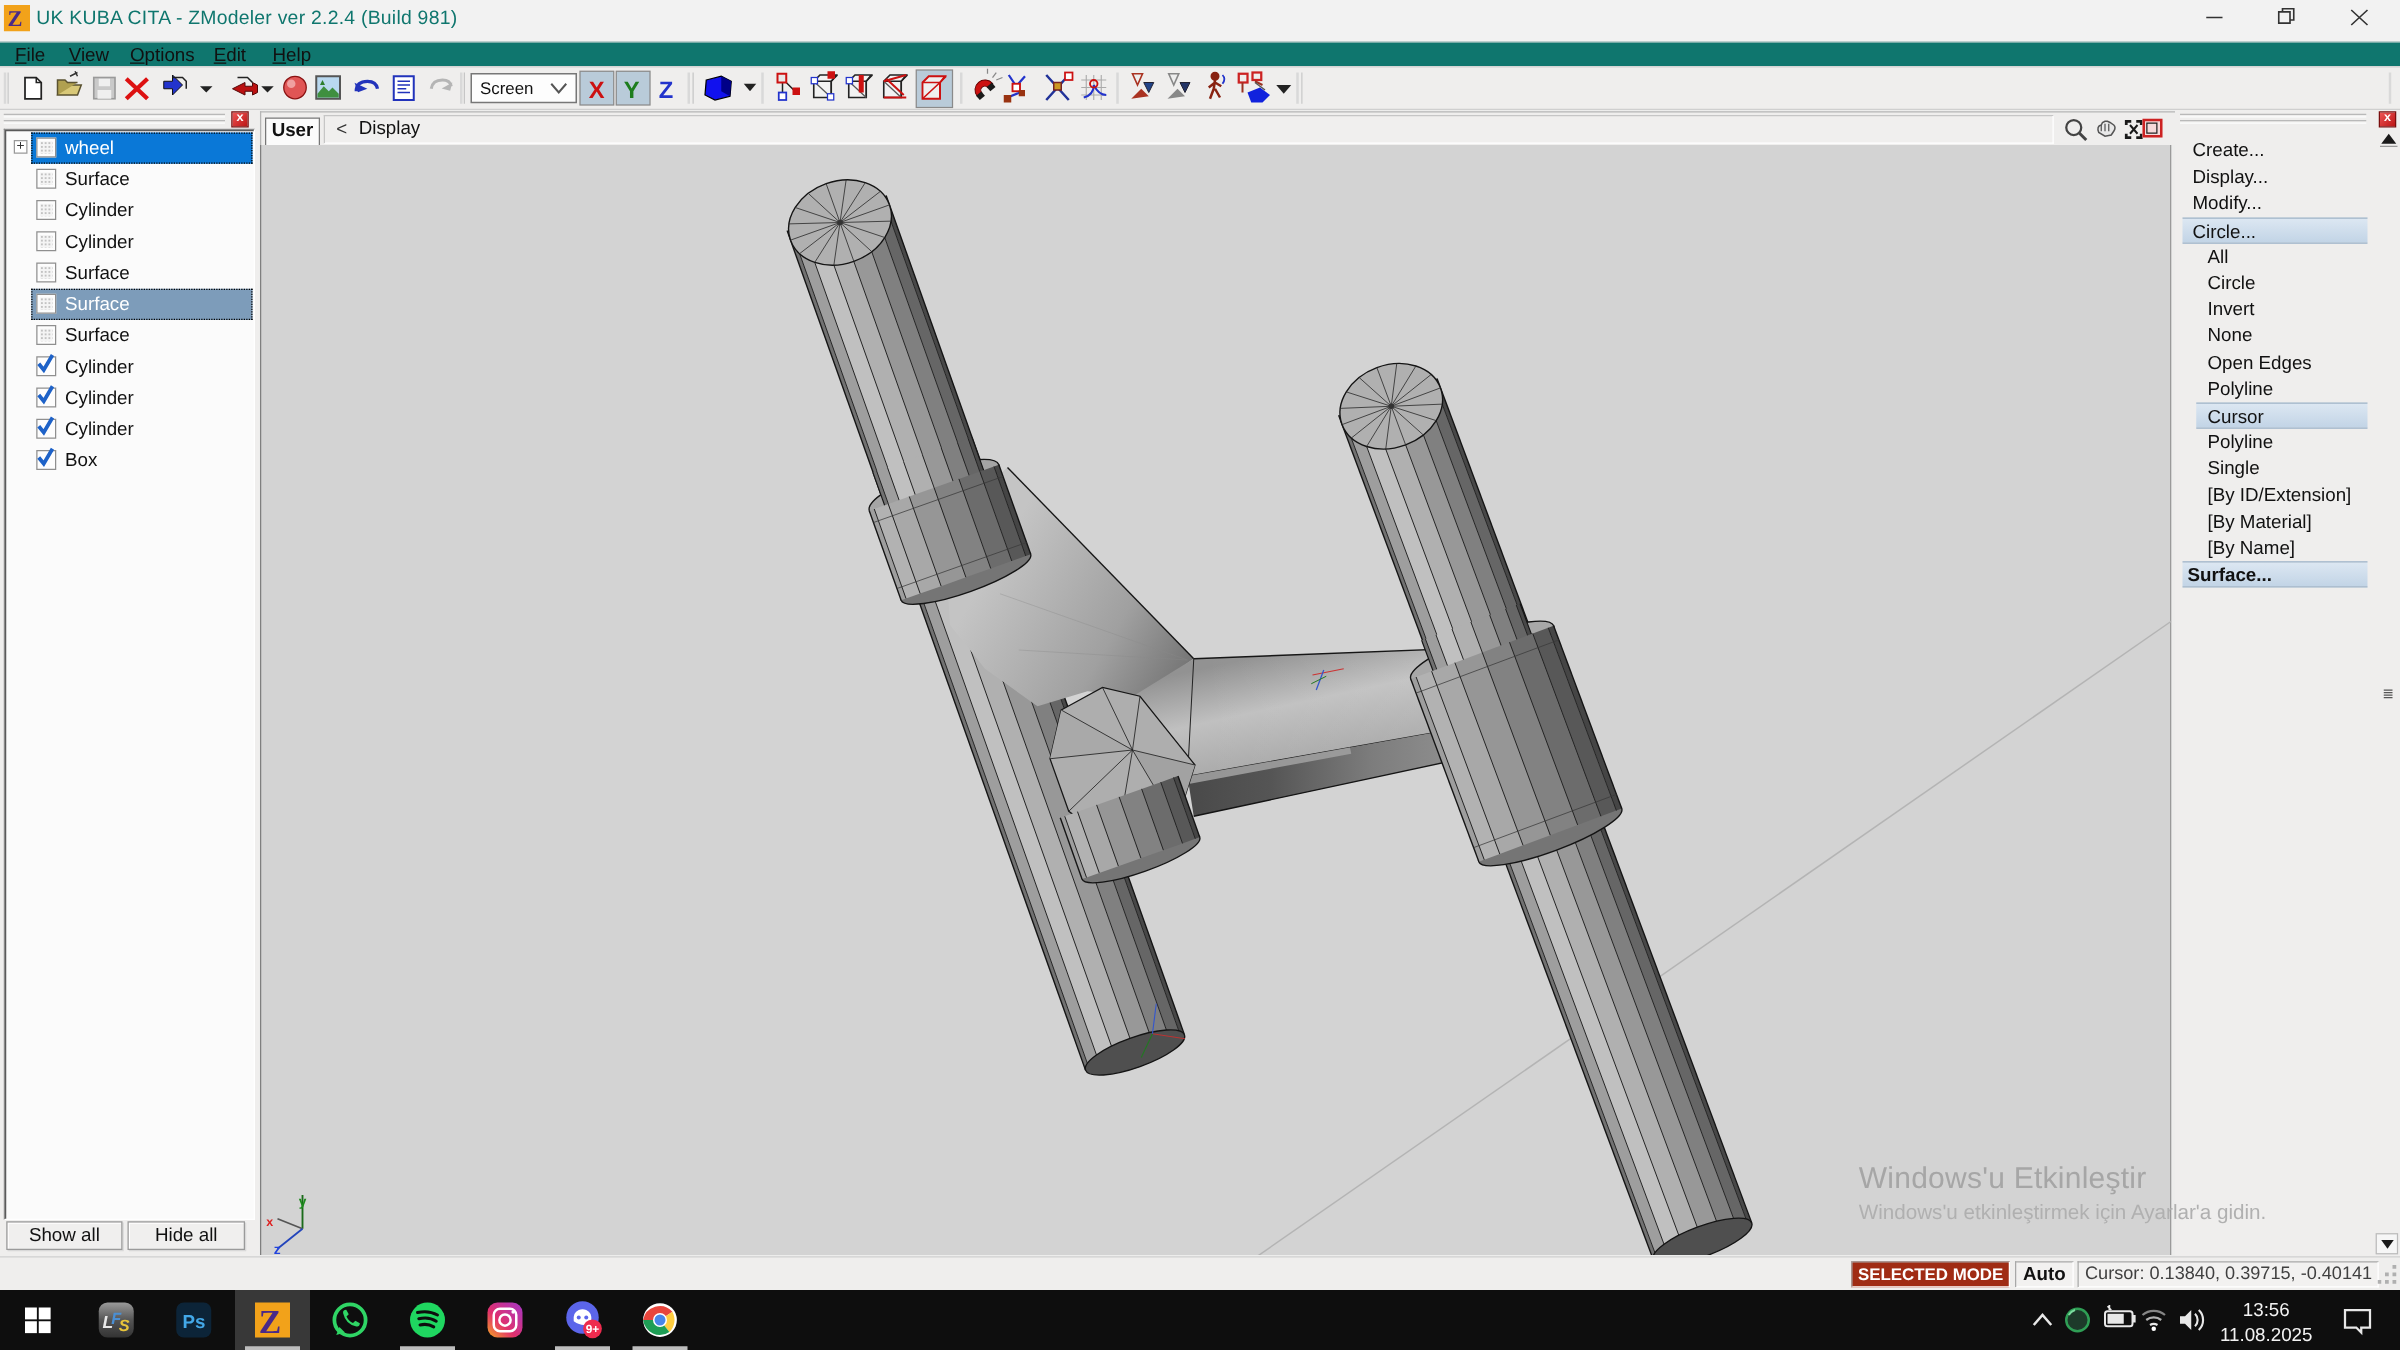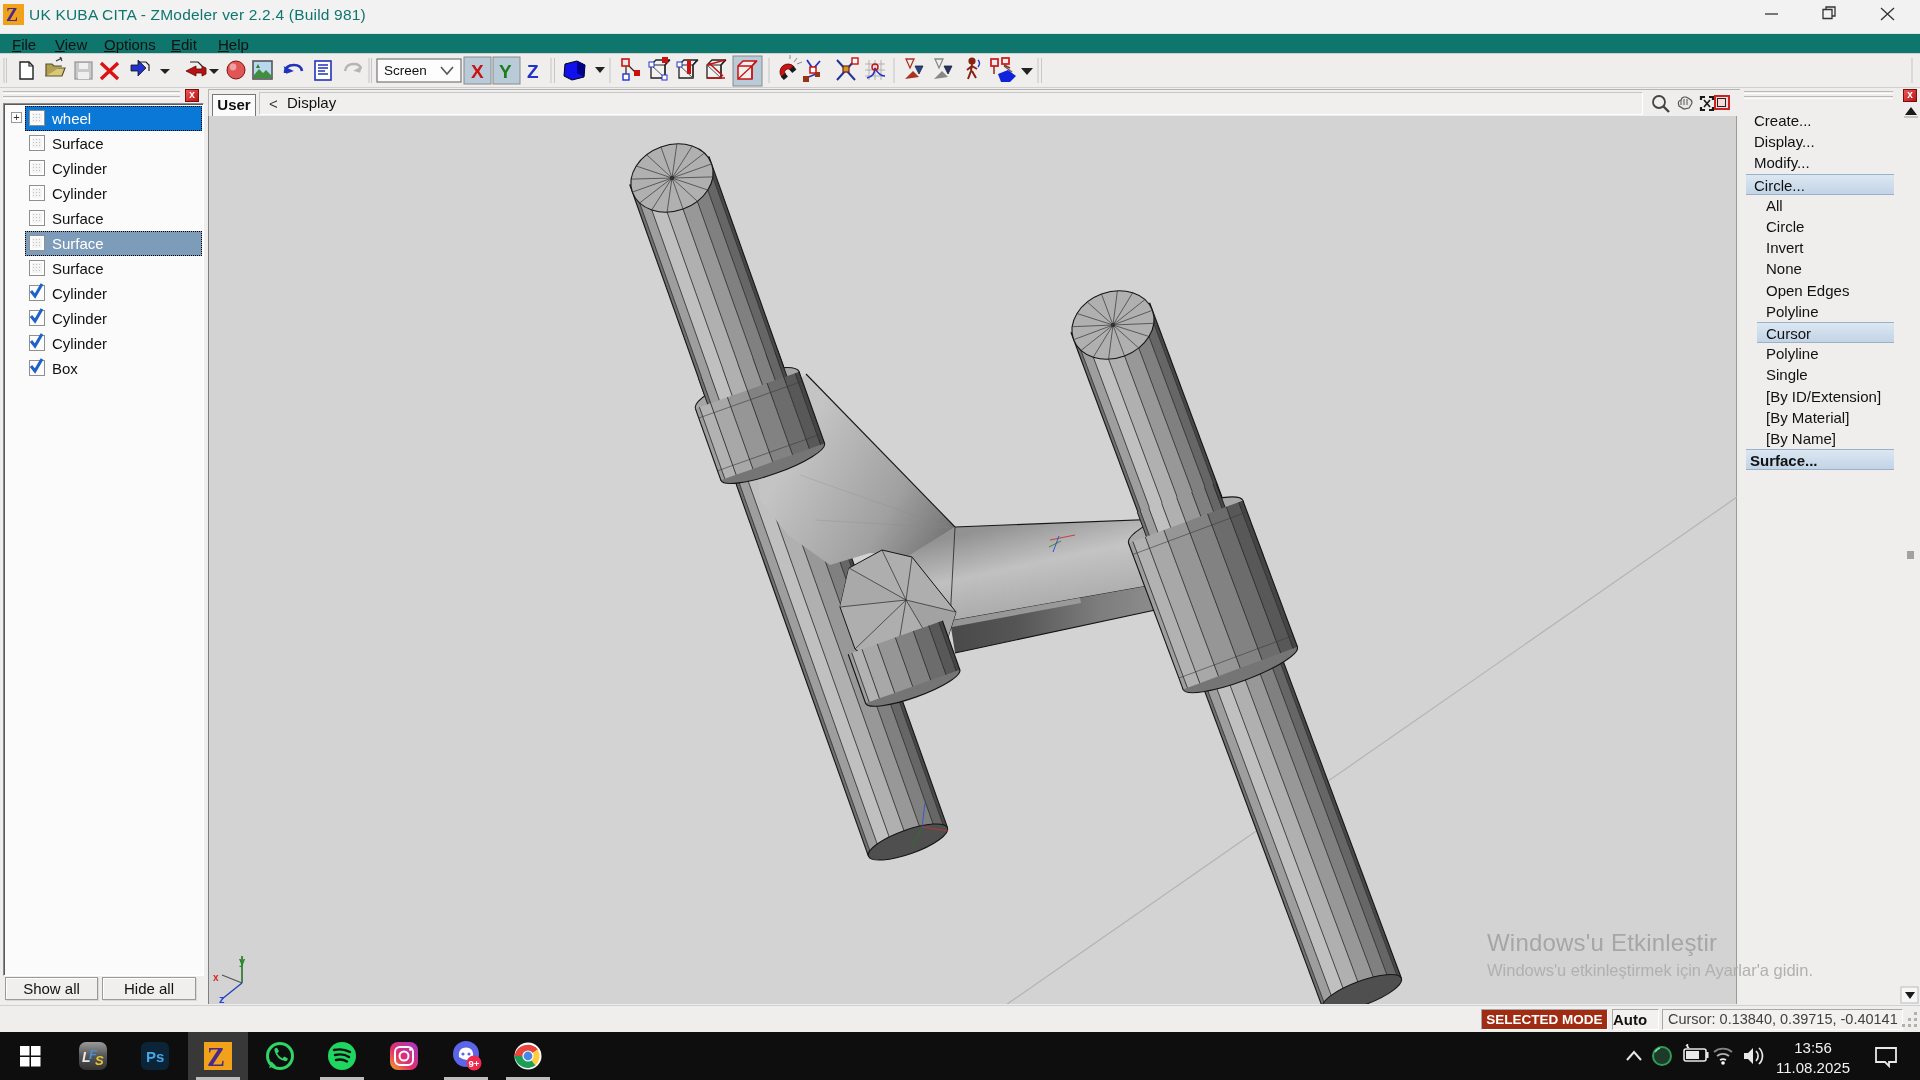--- a/index.html
+++ b/index.html
@@ -540,21 +540,21 @@
     <g stroke="#555" stroke-width="1">
         <path d="M10 464 h7 M10 466 h7 M10 468 h7 M10 470 h7"></path>
       </g>
     <rect x="4" y="899" width="17" height="16" fill="#f6f6f6" stroke="#bbb" stroke-width="1"></rect>
     <path d="M8 904 l5 7 5 -7 z" fill="#1a1a1a"></path>
   </svg>
 </div>
 
 <div class="abs statusbar dither">
   <div class="sbox" style="left:1481px;width:127px;background:#a02c14;color:#fff;font-weight:bold;text-align:center;font-size:13.5px">SELECTED MODE</div>
-  <div class="sbox" style="left:1612px;width:47px;background:#f2f1f0;color:#111;font-weight:bold;text-align:left">Auto</div>
+  <div class="sbox" style="left:1612px;width:47px;background:#f2f1f0;color:#111;font-weight:bold;text-align:center">Auto</div>
   <div class="sbox" style="left:1662px;width:241px;background:#f2f1f0;color:#404040;padding-left:5px;font-size:14.5px;white-space:nowrap">Cursor: 0.13840, 0.39715, -0.40141</div>
   <svg width="18" height="18" style="position:absolute;left:1902px;top:6px">
       <g fill="#b0b0b0">
         <rect x="12" y="0" width="3" height="3"></rect>
         <rect x="6" y="6" width="3" height="3"></rect>
         <rect x="12" y="6" width="3" height="3"></rect>
         <rect x="0" y="12" width="3" height="3"></rect>
         <rect x="6" y="12" width="3" height="3"></rect>
         <rect x="12" y="12" width="3" height="3"></rect>
       </g>

